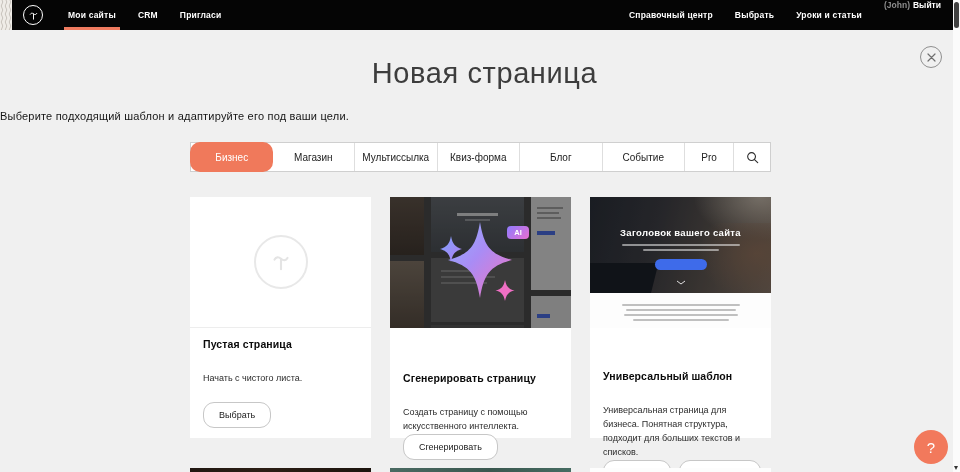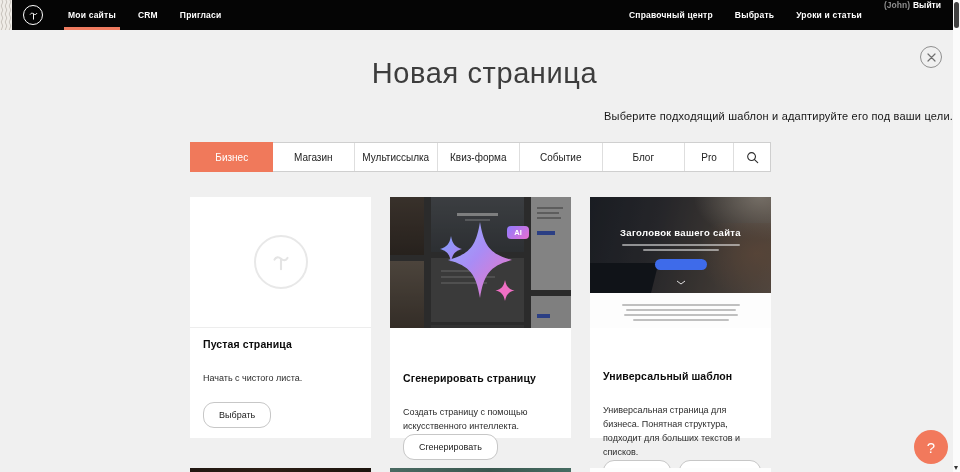--- a/index.html
+++ b/index.html
@@ -42,21 +42,21 @@
   .scroll-thumb { position:absolute; left:1px; top:2px; width:5px; height:26px; background:#414141; border-radius:2.5px; }
   .scroll-arrow { position:absolute; bottom:2px; left:1px; width:0; height:0;
     border-left:2.5px solid transparent; border-right:2.5px solid transparent; border-top:4px solid #333; }
 
   
   .modal-title {
     position:absolute; top:57px; left:8px; width:953px; text-align:center;
     font-size:29px; font-weight:300; color:#3d3d3d; letter-spacing:.6px;
   }
   .modal-subtitle {
-    position:absolute; top:110px; left:0; width:953px; text-align:right;
+    position:absolute; top:110px; left:0; width:953px; text-align:left;
     font-size:11px; color:#161616; letter-spacing:.2px;
   }
   .close-btn {
     position:absolute; left:920px; top:46px; width:22px; height:22px;
     border:1px solid #8f8f8f; border-radius:50%; background:transparent;
     display:flex; align-items:center; justify-content:center; cursor:pointer;
   }
 
   
   .tabbar {
@@ -64,21 +64,21 @@
     background:#fff; border:1px solid #cfcfcf; display:flex;
   }
   .tab {
     flex:1; display:flex; align-items:center; justify-content:center;
     font-size:10px; color:#222; border-right:1px solid #dedede; cursor:pointer;
     white-space:nowrap; background:#fff;
   }
   .tab.pro { flex:0 0 49px; }
   .tab.active {
     background:#f0795b; color:#fff; border-right:none;
-    margin:-1px 0 -1px -1px; z-index:2; padding-left:1px;
+    margin:-1px 0 -1px -1px; z-index:2; padding-left:1px;border-radius:10px;
   }
   .tab-search { flex:0 0 36px; display:flex; align-items:center; justify-content:center; cursor:pointer; background:#fff; }
 
   
   .card {
     position:absolute; top:197px; width:181px; height:241px; background:#fff;
     display:flex; flex-direction:column;
   }
   .card.c1 { left:190px; } .card.c2 { left:390px;gap:34px; } .card.c3 { left:590px;gap:32px; }
   .card-image { height:131px; flex:none; position:relative; overflow:hidden; }
@@ -219,24 +219,24 @@
   <div class="tab">
     <span>Магазин</span>
   </div>
   <div class="tab">
     <span>Мультиссылка</span>
   </div>
   <div class="tab">
     <span>Квиз-форма</span>
   </div>
   <div class="tab">
+    <span>Блог</span>
+  </div>
+  <div class="tab">
     <span>Событие</span>
-  </div>
-  <div class="tab">
-    <span>Блог</span>
   </div>
   <div class="tab pro">
     <span>Pro</span>
   </div>
   <div class="tab-search">
     <svg width="13" height="13" viewBox="0 0 14 14">
       <circle cx="6" cy="6" r="4.2" fill="none" stroke="#2e2e2e" stroke-width="1.2"></circle>
       <path d="M9.2 9.2 L12.6 12.6" stroke="#2e2e2e" stroke-width="1.2" stroke-linecap="round"></path>
     </svg>
   </div>

